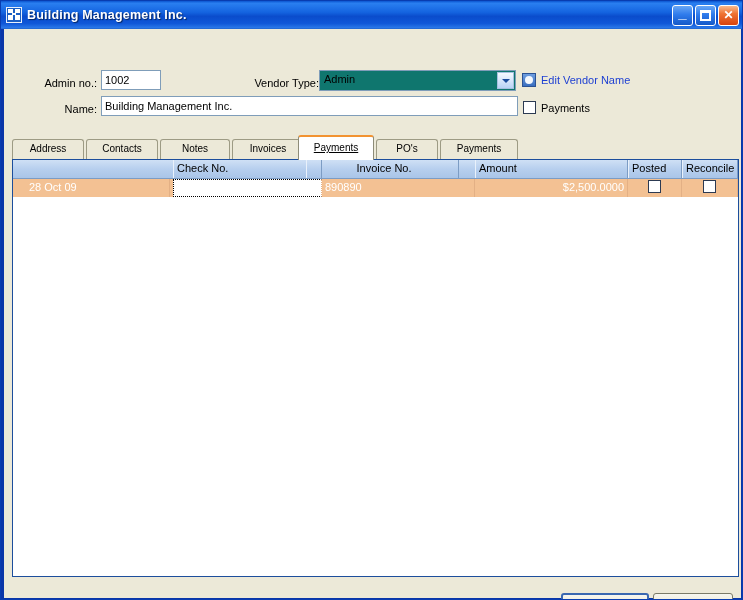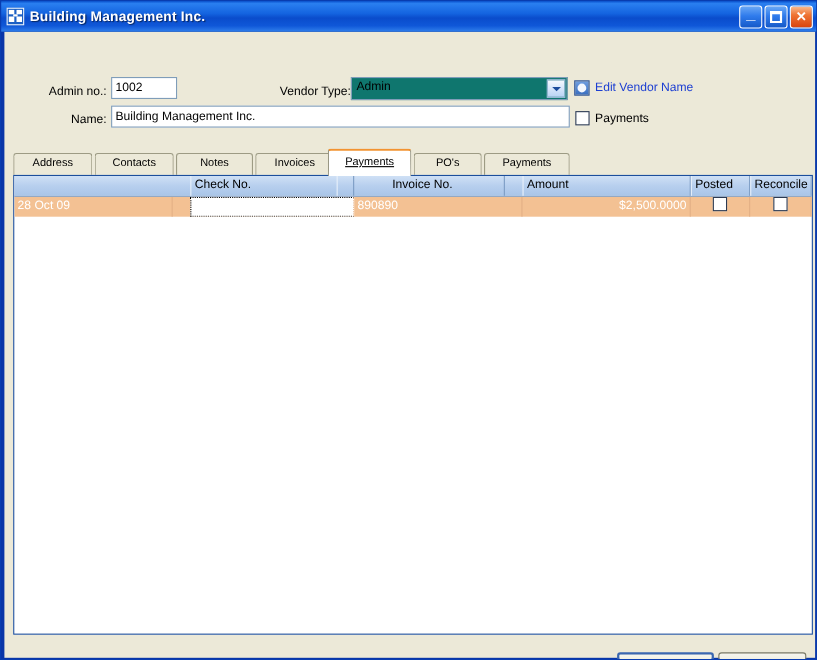--- a/index.html
+++ b/index.html
@@ -399,21 +399,21 @@
 
       <div class="grid-header">
         <div class="hcell" style="left:160px; width:149px;">Check No.</div>
         <div class="hcell" style="left:293px; width:153px;text-align:center;">Invoice No.</div>
         <div class="hcell" style="left:462px; width:153px;">Amount</div>
         <div class="hcell" style="left:615px; width:54px;">Posted</div>
         <div class="hcell" style="left:669px; width:56px;">Reconcile</div>
       </div>
 
       <div class="row sel" style="top:19px;">
-        <div class="cell" style="left:0px;   width:144px;">28 Oct 09</div>
+        <div class="cell" style="left:13px;   width:144px;">28 Oct 09</div>
         <div class="cell editing" style="left:160px; width:149px;"></div>
         <div class="cell" style="left:309px; width:153px;">890890</div>
         <div class="cell right" style="left:462px; width:153px;">$2,500.0000</div>
         <div class="cell center" style="left:615px; width:54px;">
           <span class="chk"></span>
         </div>
         <div class="cell center" style="left:669px; width:56px;">
           <span class="chk"></span>
         </div>
       </div>

